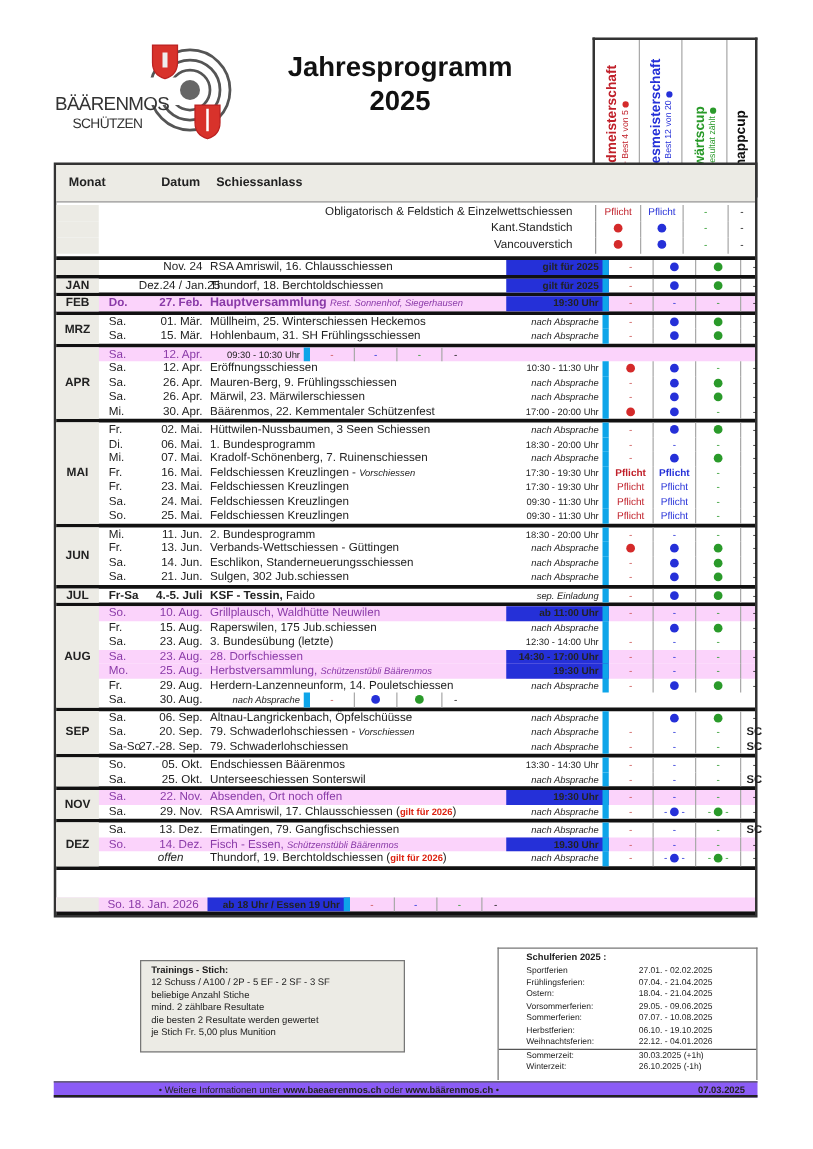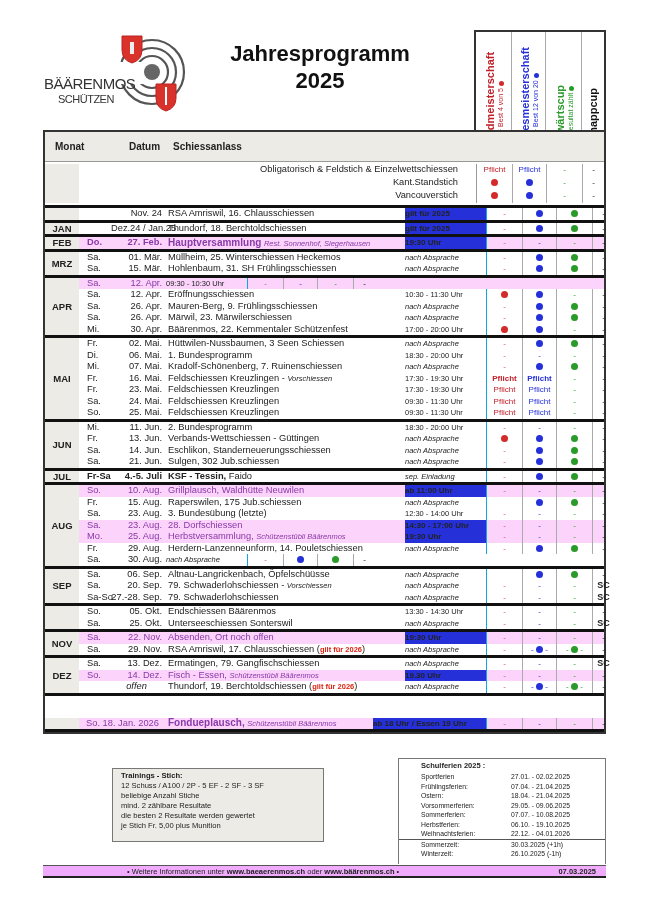--- a/index.html
+++ b/index.html
@@ -13,21 +13,21 @@
   .rot .big { font-weight: bold; font-size: 11px; display: block; }
   .rot .small { font-size: 7px; display: block; margin-top: 1px; }
   .table-box { position: absolute; left: 43px; top: 130px; width: 563px; border: 2px solid #333; }
   .hdr { height: 30px; background: #ecebe5; display: flex; align-items: center; font-weight: bold; font-size: 10px; border-bottom: 1px solid #999; }
   .hdr span { position: absolute; }
   .grid-row { display: flex; height: 11.5px; font-size: 9.3px; line-height: 11.5px; align-items: center; white-space: nowrap; }
   .m { width: 34px; flex: none; text-align: center; font-weight: bold; font-size: 9.5px; background: #ecebe5; height: 100%; }
   .d1 { width: 32px; flex: none; padding-left: 8px; }
   .d2 { width: 55px; flex: none; text-align: right; padding-right: 4px; }
   .ev { width: 239px; flex: none; padding-left: 2px; overflow: hidden; }
-  .tm { width: 82px; flex: none; padding-right: 18px; font-size: 7.5px; border-right: 1px solid #0ea5e9; height: 100%; }
+  .tm { width: 82px; flex: none; text-align: right; padding-right: 3px; font-size: 7.5px; border-right: 5px solid #0ea5e9; height: 100%; }
   .tm.i { font-style: italic; }
   .tm.b { font-weight: bold; font-size: 8px; }
   .c { width: 36px; flex: none; text-align: center; height: 100%; border-right: 1px solid #aaa; font-size: 8px; }
   .c:last-child { border-right: none; width: 21px; }
   .c.w34 { width: 34px; }
   .pink { background: #fbd3fb; }
   .pink .ev, .pink .d1, .pink .d2 { color: #8a3aa8; }
   .sep { height: 3px; background: #111; }
   .dot { display: inline-block; width: 7px; height: 7px; border-radius: 50%; vertical-align: middle; }
   .r { background: #d42a2a; } .b { background: #2530d8; } .g { background: #2a9a2a; }
@@ -37,21 +37,21 @@
   .it { font-style: italic; font-size: 7.5px; }
   .sc { font-weight: bold; font-size: 9px; }
   .red-note { color: #d21; font-weight: bold; font-size: 7.5px; }
   .train { position: absolute; left: 112px; top: 768px; width: 212px; height: 74px; border: 1px solid #777; background: #ecebe5; padding: 2px 8px; font-size: 7.6px; line-height: 10px; }
   .train .ttl { font-weight: bold; }
   .ferien { position: absolute; left: 398px; top: 758px; width: 208px; height: 106px; border-left: 1px solid #777; border-top: 1px solid #777; border-right: 1px solid #777; padding: 2px 0 0 22px; font-size: 6.8px; }
   .ferien .ft { font-weight: bold; font-size: 7.5px; margin-bottom: 2px; }
   .frow { display: flex; line-height: 9.5px; }
   .frow .fl { width: 90px; }
   .fline { border-top: 1px solid #555; margin-left: -22px; padding-left: 22px; }
-  .footer { position: absolute; left: 43px; top: 865px; width: 563px; height: 13px; background: #f0abfc; border-top: 1px solid #555; border-bottom: 2px solid #222; font-size: 7.5px; line-height: 12px; }
+  .footer { position: absolute; left: 43px; top: 865px; width: 563px; height: 13px; background: #8b5cf6; border-top: 1px solid #555; border-bottom: 2px solid #222; font-size: 7.5px; line-height: 12px; }
   .footer .fi { position: absolute; left: 84px; }
   .footer .fd { position: absolute; right: 10px; font-weight: bold; }
 </style>
 </head>
 <body>
 
 <div class="logo">
   <svg width="150" height="84" viewBox="0 0 150 84">
     <g fill="none" stroke="#555" stroke-width="2.2">
       <circle cx="108" cy="40" r="32"></circle>
@@ -611,21 +611,20 @@
           <div class="c "><span style="color: rgb(42, 154, 42);">- <span class="dot g"></span> -</span></div>
           <div class="c "><span class="dash" style="color: rgb(17, 17, 17);">-</span></div>
         </div>
       </div>
       <div class="sep"></div>
       <div style="position: relative; margin-top: 22px;">
         <div style="position: absolute; left: 0px; top: 0px; bottom: 0px; width: 34px; display: flex; align-items: center; justify-content: center; font-weight: bold; font-size: 9.5px; z-index: 2; background: transparent;"></div>
         <div class="grid-row pink">
           <div class="m"></div>
           <div style="width: 87px; flex: 0 0 auto; text-align: center; color: rgb(138, 58, 168);">So. 18. Jan. 2026</div>
-          <div class="ev" style="width: 207px;"><span class="bold" style="font-size: 10px;">Fondueplausch,</span> <span class="it">Schützenstübli Bäärenmos</span></div>
           <div class="tm b" style="width: 114px;">ab 18 Uhr / Essen 19 Uhr</div>
           <div class="c "><span class="dash" style="color: rgb(204, 85, 85);">-</span></div>
           <div class="c w34"><span class="dash" style="color: rgb(37, 48, 216);">-</span></div>
           <div class="c "><span class="dash" style="color: rgb(42, 154, 42);">-</span></div>
           <div class="c "><span class="dash" style="color: rgb(17, 17, 17);">-</span></div>
         </div>
       </div>
       <div class="sep"></div>
     </div>
 </div>

